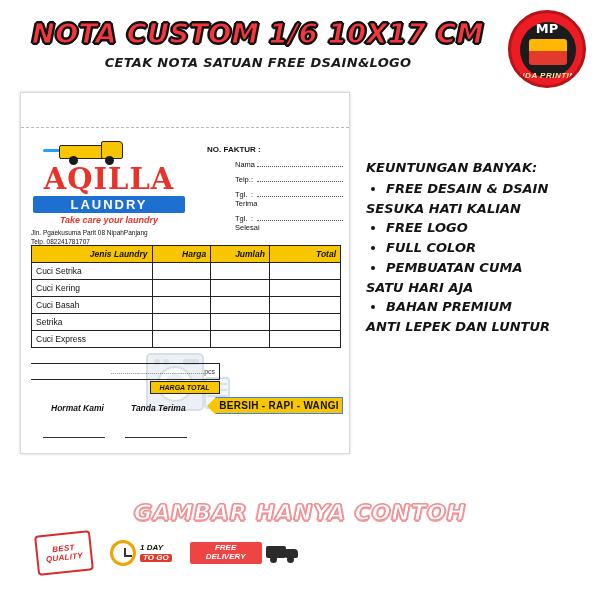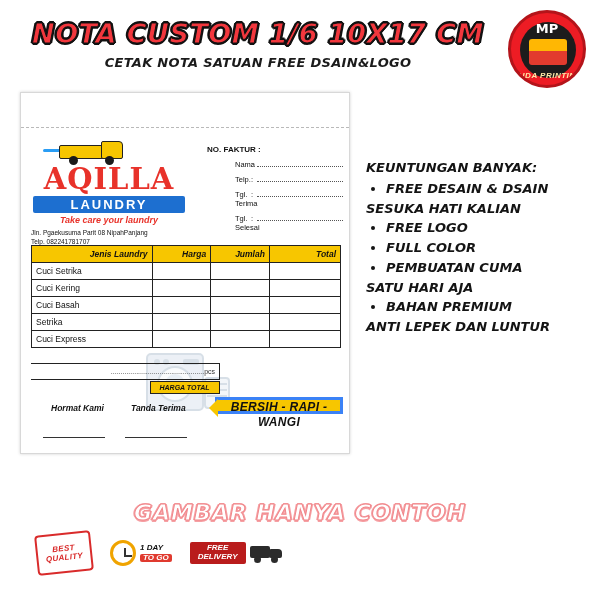--- a/index.html
+++ b/index.html
@@ -322,25 +322,24 @@
   .sign-line-2 {
     position: absolute; left: 104px; top: 344px;
     width: 62px; border-top: 1px solid #333;
   }
 
   .ribbon {
     position: absolute;
     left: 194px; top: 304px;
     width: 128px; height: 17px;
     background: #f7c600;
-    border: 3px solid #3b82f6;
-    color: #111;
-    font-size: 12px;
-    font-weight: bold;
-    font-style: italic;
+    border: 1px solid #3b82f6;
+    color: #111;
+    font-size: 10px;
+    font-weight: bold;
     text-align: center;
     line-height: 15px;
     letter-spacing: .3px;
   }
   .ribbon::before {
     content: "";
     position: absolute;
     left: -9px; top: -1px;
     border-top: 9.5px solid transparent;
     border-bottom: 9.5px solid transparent;
@@ -431,23 +430,23 @@
     color: #111; line-height: 1.1;
   }
   .badge-day .togo {
     background: #e03a2f; color: #fff; padding: 0 3px; border-radius: 2px;
     display: inline-block; margin-top: 1px;
   }
   .badge-free {
     display: flex; align-items: center; gap: 4px;
   }
   .badge-free .label {
-    background: #b91c1c; color: #fff;
+    background: #ef4444; color: #fff;
     font-size: 8px; font-weight: bold; font-style: italic;
-    padding: 2px 8px; border-radius: 2px; line-height: 1.1;
+    padding: 2px 16px; border-radius: 2px; line-height: 1.1;
     text-align: center;
   }
   .badge-free .truck2 {
     position: relative; width: 34px; height: 22px;
   }
   .badge-free .truck2 .b {
     position: absolute; left: 0; top: 4px; width: 20px; height: 12px;
     background: #2b2b2b; border-radius: 2px;
   }
   .badge-free .truck2 .c {

